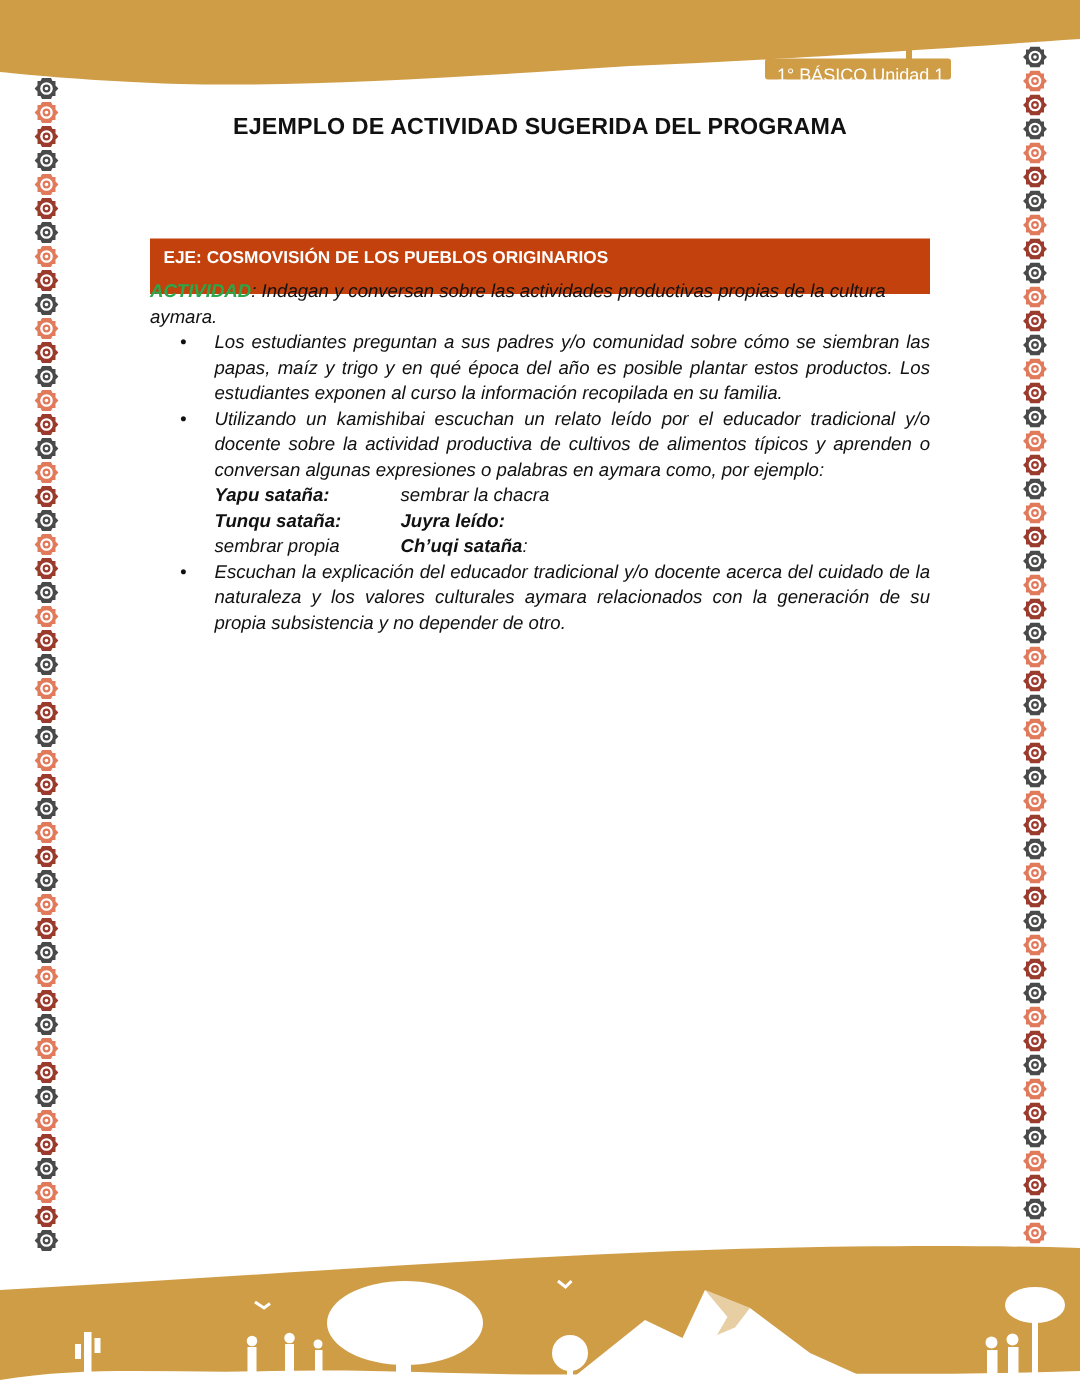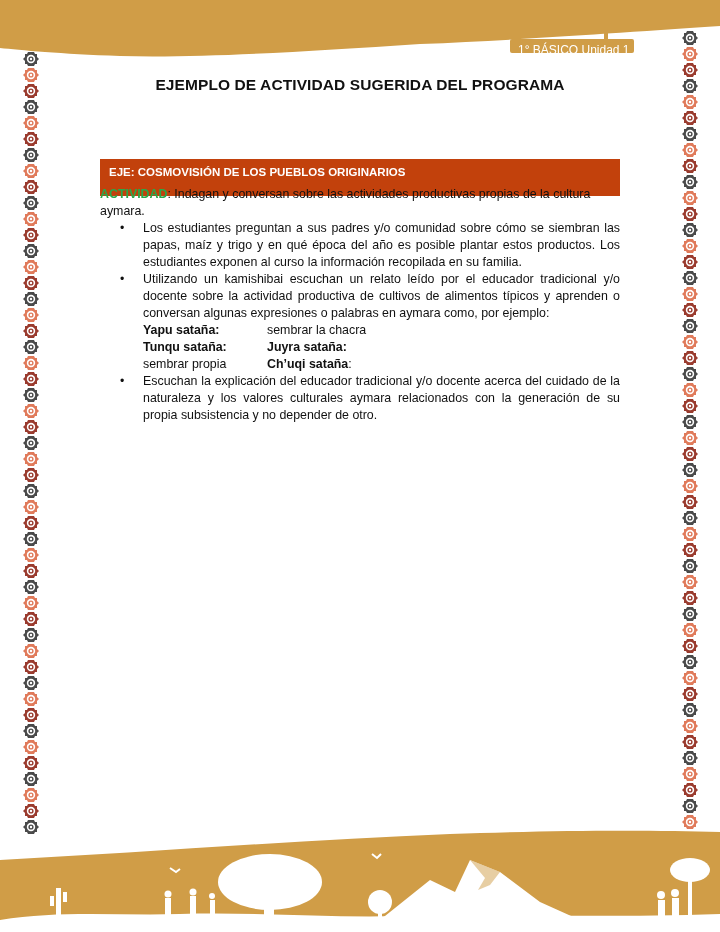--- a/index.html
+++ b/index.html
@@ -22,21 +22,21 @@
   .knot { width: 16px; height: 14px; display: block; }
   .title {
     position: absolute; left: 0; width: 720px; top: 76px; text-align: center;
     font-weight: bold; font-size: 15.5px; letter-spacing: 0.1px;
   }
   .eje-bar {
     position: absolute; left: 100px; top: 125px; width: 520px; height: 37px;
     background: #c2410c; color: #fff; font-weight: bold; font-size: 11.5px;
     padding: 7px 0 0 9px; box-sizing: border-box; margin-top: 34px;
   }
-  .content { position: absolute; left: 100px; top: 186px; width: 520px; font-size: 12.4px; line-height: 17px; }
+  .content { position: absolute; left: 100px; top: 186px; width: 520px; font-size: 12.4px; line-height: 17px; font-style: italic; }
   .activity-label { color: #2aa84a; font-weight: bold; }
   .ejemplos { margin-top: 17px; }
   ul.examples { list-style: none; margin: 0; padding: 0; }
   ul.examples li { position: relative; padding-left: 43px; text-align: justify; }
   ul.examples li .bullet { position: absolute; left: 20px; top: 0; }
   .terms { display: grid; grid-template-columns: 124px auto; }
   .terms .term { font-weight: bold; }
   .bottom-band { position: absolute; left: 0; top: 830px; width: 720px; height: 102px; }
 </style>
 </head>
@@ -662,21 +662,21 @@
       <span class="bullet">•</span>
       <span>Los estudiantes preguntan a sus padres y/o comunidad sobre cómo se siembran las papas, maíz y trigo y en qué época del año es posible plantar estos productos. Los estudiantes exponen al curso la información recopilada en su familia.</span>
     </li>
     <li>
       <span class="bullet">•</span>
       <span>Utilizando un kamishibai escuchan un relato leído por el educador tradicional y/o docente sobre la actividad productiva de cultivos de alimentos típicos y aprenden o conversan algunas expresiones o palabras en aymara como, por ejemplo:</span>
       <div class="terms">
         <span class="term">Yapu sataña:</span>
         <span>sembrar la chacra</span>
         <span class="term">Tunqu sataña:</span>
-        <span class="term">Juyra sataña:</span>
+        <span class="term">Juyra leído:</span>
         <span>sembrar propia</span>
         <span><span class="term">Ch’uqi sataña</span><span>:</span></span>
       </div>
     </li>
     <li>
       <span class="bullet">•</span>
       <span>Escuchan la explicación del educador tradicional y/o docente acerca del cuidado de la naturaleza y los valores culturales aymara relacionados con la generación de su propia subsistencia y no depender de otro.</span>
     </li>
   </ul>
 </div>

